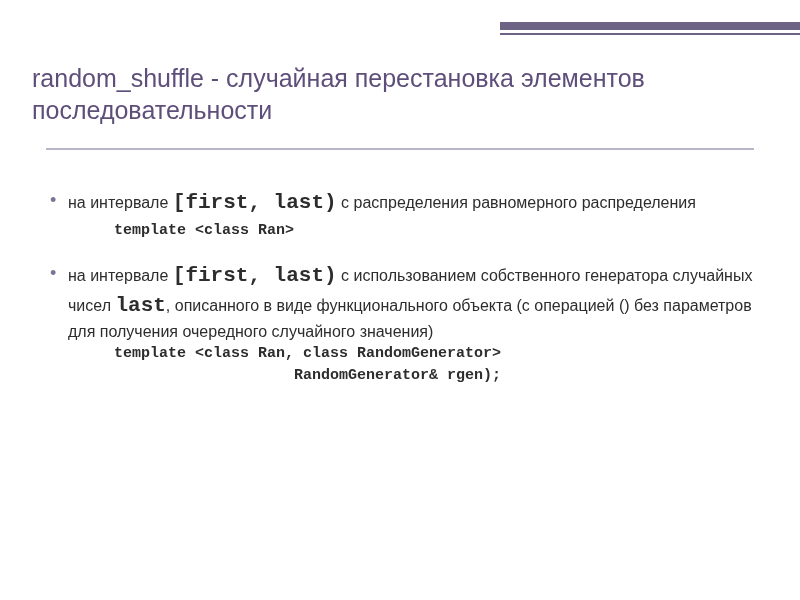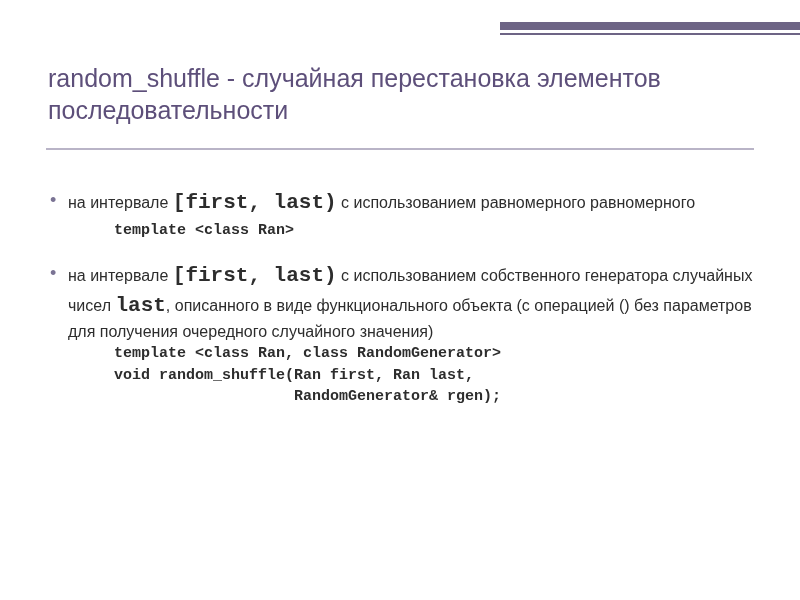--- a/index.html
+++ b/index.html
@@ -34,21 +34,21 @@
     position: absolute;
     right: 0;
     top: 15px;
     width: 300px;
     height: 2px;
     background: #6d6485;
   }
   .title {
     position: absolute;
     top: 62px;
-    left: 48px;
+    left: 32px;
     right: 48px;
     color: #5d4f7a;
     font-size: 25px;
     line-height: 1.28;
     font-weight: 400;
   }
   .underline {
     position: absolute;
     left: 46px;
     right: 46px;
@@ -100,27 +100,26 @@
     <div class="thick"></div>
     <div class="thin"></div>
   </div>
 
   <div class="title">random_shuffle - случайная перестановка элементов последовательности</div>
   <div class="underline"></div>
 
   <div class="content">
 
     <div class="bullet para1">
-      <span>на интервале </span><span class="code">[first, last)</span><span> с использованием равномерного равномерного</span>
+      <span>на интервале </span><span class="code">[first, last)</span><span> с распределения равномерного распределения</span>
     </div>
     <div class="code-line">template &lt;class Ran&gt;</div>
 
     <div class="spacer"></div>
 
     <div class="bullet">
       <span>на интервале </span><span class="code">[first, last)</span><span> с использованием собственного генератора случайных чисел </span><span class="code">last</span><span>, описанного в виде функционального объекта (с операцией () без параметров для получения очередного случайного значения)</span>
     </div>
     <div class="code-line">template &lt;class Ran, class RandomGenerator&gt;</div>
-    <div class="code-line">void random_shuffle(Ran first, Ran last,</div>
     <div class="code-line">                    RandomGenerator&amp; rgen);</div>
 
   </div>
 </div>
 
 </body></html>

